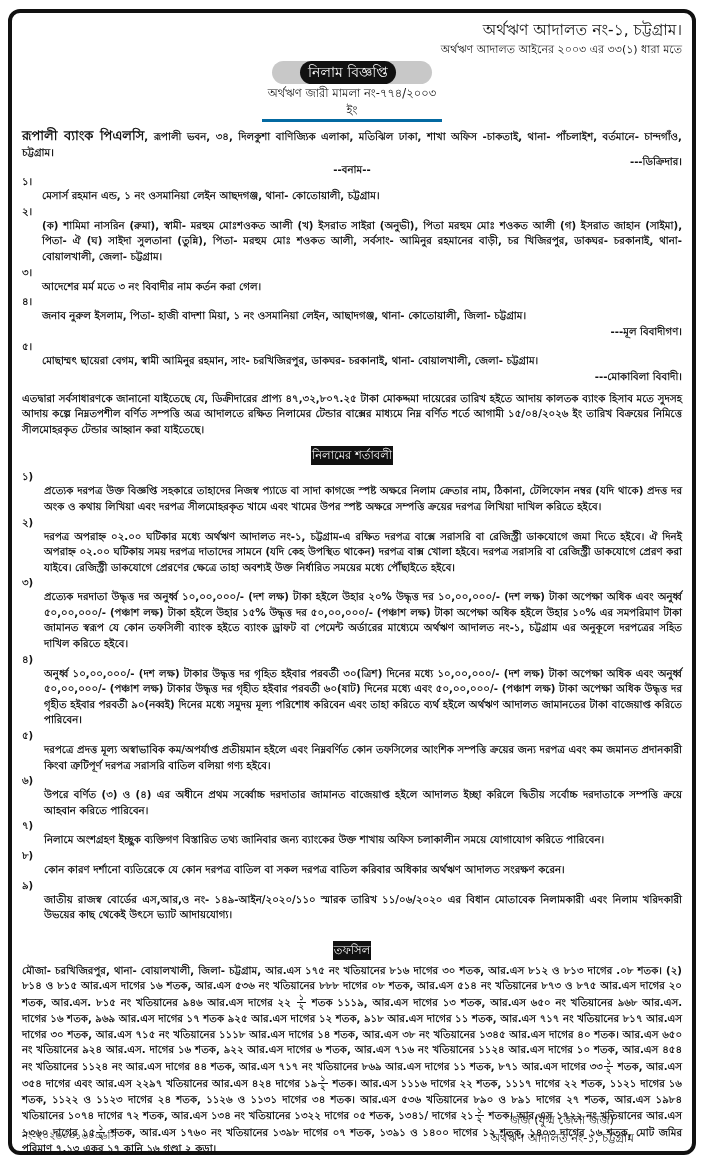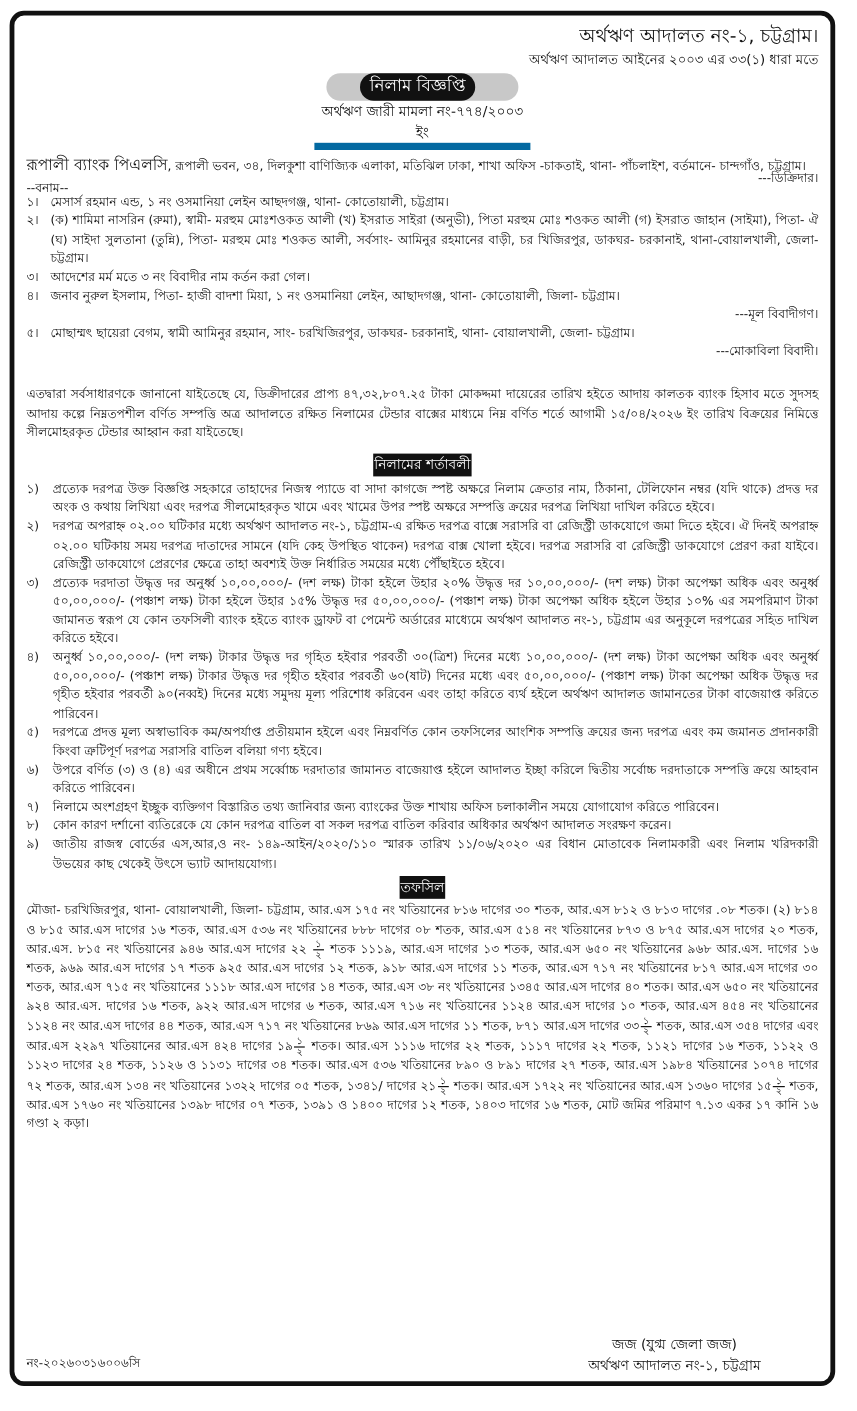--- a/index.html
+++ b/index.html
@@ -7,56 +7,56 @@
   .frame {
     position: absolute; left: 8px; top: 9px; width: 688px; height: 1146px;
     border: 4px solid #111; border-radius: 12px; box-sizing: border-box; background: #fff;
   }
   .inner { position: absolute; left: 10px; right: 10px; top: 6px; }
   .c { text-align: right; }
   .h1 { font-size: 15.5px; line-height: 21px; margin-top: 1px; }
   .h2 { font-size: 11px; line-height: 17px; }
   .pill-wrap { position: relative; width: 160px; height: 23px; margin: 3px auto 0; background: #c8c8c8; border-radius: 12px; }
   .pill { position: absolute; left: 28px; right: 36px; top: 0; height: 23px; background: #111; color: #fff; border-radius: 12px; font-size: 14px; line-height: 23px; text-align: center; }
-  .case { font-size: 11.5px; line-height: 17px; margin: 1px auto 0; width: 180px; text-align: center; border-bottom: 6px solid #0369a1; }
-  .txt { font-size: 10.2px; line-height: 15.6px; text-align: justify; }
+  .case { font-size: 11.5px; line-height: 17px; margin: 1px auto 0; width: 180px; text-align: center; border-bottom: 3px solid #0369a1; }
+  .txt { font-size: 10.2px; line-height: 15.6px; text-align: justify; font-weight: bold; }
   .bank-name { font-size: 13px; }
   .right { text-align: right; }
   .row { display: flex; }
   .num { flex: 0 0 20px; }
-  .body { flex: 1; text-align: justify; }
+  .body { flex: 1; text-align: justify; margin-top: 14px; }
   .banner { display: inline-block; background: #111; color: #fff; padding: 0 1px; font-size: 11.5px; line-height: 19px; }
   .banner-line { text-align: center; margin: 7px 0 4px; }
   .cond .num { flex: 0 0 22px; }
   .sign { position: absolute; right: 30px; width: 200px; text-align: center; font-size: 11.5px; line-height: 18px; }
   .sig-name { font-size: 13px; }
   .ref { position: absolute; left: 10px; bottom: 6px; font-size: 10px; }
   .frac { display: inline-block; vertical-align: middle; text-align: center; font-size: 8px; line-height: 8px; margin: 0 1px; }
   .frac span { display: block; }
   .frac .n { border-bottom: 1px solid #111; padding: 0 2px; }
-  .mt2 { margin-top: 20px; }
+  .mt2 { margin-top: 6px; }
 </style>
 </head>
 <body>
 
 <div class="frame">
   <div class="inner">
 
     <div class="c h1">অর্থঋণ আদালত নং-১, চট্টগ্রাম।</div>
     <div class="c h2">অর্থঋণ আদালত আইনের ২০০৩ এর ৩৩(১) ধারা মতে</div>
     <div class="pill-wrap">
       <div class="pill">নিলাম বিজ্ঞপ্তি</div>
     </div>
     <div class="case">অর্থঋণ জারী মামলা নং-৭৭৪/২০০৩ ইং</div>
 
     <div class="txt mt2" style="margin-top:6px">
       <span class="bank-name">রূপালী ব্যাংক পিএলসি</span><span>, রূপালী ভবন, ৩৪, দিলকুশা বাণিজ্যিক এলাকা, মতিঝিল ঢাকা, শাখা অফিস -চাকতাই, থানা- পাঁচলাইশ, বর্তমানে- চান্দগাঁও, চট্টগ্রাম।</span>
     </div>
     <div class="txt" style="position:relative;height:14px">
-      <span style="position:absolute;left:0;right:0;text-align:left;top:2px">--বনাম--</span>
+      <span style="position:absolute;left:0;right:0;text-align:center;top:2px">--বনাম--</span>
       <span style="position:absolute;right:0;top:-6px">---ডিক্রিদার।</span>
     </div>
 
     <div class="txt">
       <div class="row">
           <span class="num">১।</span>
           <span class="body">মেসার্স রহমান এন্ড, ১ নং ওসমানিয়া লেইন আছদগঞ্জ, থানা- কোতোয়ালী, চট্টগ্রাম।</span>
         </div>
       <div class="row">
           <span class="num">২।</span>
@@ -116,21 +116,21 @@
       <div class="row">
           <span class="num">৮)</span>
           <span class="body">কোন কারণ দর্শানো ব্যতিরেকে যে কোন দরপত্র বাতিল বা সকল দরপত্র বাতিল করিবার অধিকার অর্থঋণ আদালত সংরক্ষণ করেন।</span>
         </div>
       <div class="row">
           <span class="num">৯)</span>
           <span class="body">জাতীয় রাজস্ব বোর্ডের এস,আর,ও নং- ১৪৯-আইন/২০২০/১১০ স্মারক তারিখ ১১/০৬/২০২০ এর বিধান মোতাবেক নিলামকারী এবং নিলাম খরিদকারী উভয়ের কাছ থেকেই উৎসে ভ্যাট আদায়যোগ্য।</span>
         </div>
     </div>
 
-    <div class="banner-line" style="margin:0 0 3px">
+    <div class="banner-line" style="margin:16px 0 3px">
       <span class="banner">তফসিল</span>
     </div>
 
     <div class="txt">
       <span>মৌজা- চরখিজিরপুর, থানা- বোয়ালখালী, জিলা- চট্টগ্রাম, আর.এস ১৭৫ নং খতিয়ানের ৮১৬ দাগের ৩০ শতক, আর.এস ৮১২ ও ৮১৩ দাগের .০৮ শতক। (২) ৮১৪ ও ৮১৫ আর.এস দাগের ১৬ শতক, আর.এস ৫৩৬ নং খতিয়ানের ৮৮৮ দাগের ০৮ শতক, আর.এস ৫১৪ নং খতিয়ানের ৮৭৩ ও ৮৭৫ আর.এস দাগের ২০ শতক, আর.এস. ৮১৫ নং খতিয়ানের ৯৪৬ আর.এস দাগের ২২</span>
       <span class="frac"><span class="n">১</span><span>২</span></span>
       <span>শতক ১১১৯, আর.এস দাগের ১৩ শতক, আর.এস ৬৫০ নং খতিয়ানের ৯৬৮ আর.এস. দাগের ১৬ শতক, ৯৬৯ আর.এস দাগের ১৭ শতক ৯২৫ আর.এস দাগের ১২ শতক, ৯১৮ আর.এস দাগের ১১ শতক, আর.এস ৭১৭ নং খতিয়ানের ৮১৭ আর.এস দাগের ৩০ শতক, আর.এস ৭১৫ নং খতিয়ানের ১১১৮ আর.এস দাগের ১৪ শতক, আর.এস ৩৮ নং খতিয়ানের ১৩৪৫ আর.এস দাগের ৪০ শতক। আর.এস ৬৫০ নং খতিয়ানের ৯২৪ আর.এস. দাগের ১৬ শতক, ৯২২ আর.এস দাগের ৬ শতক, আর.এস ৭১৬ নং খতিয়ানের ১১২৪ আর.এস দাগের ১০ শতক, আর.এস ৪৫৪ নং খতিয়ানের ১১২৪ নং আর.এস দাগের ৪৪ শতক, আর.এস ৭১৭ নং খতিয়ানের ৮৬৯ আর.এস দাগের ১১ শতক, ৮৭১ আর.এস দাগের ৩৩</span><span class="frac"><span class="n">১</span><span>২</span></span>
       <span>শতক, আর.এস ৩৫৪ দাগের এবং আর.এস ২২৯৭ খতিয়ানের আর.এস ৪২৪ দাগের ১৯</span><span class="frac"><span class="n">১</span><span>২</span></span>
       <span>শতক। আর.এস ১১১৬ দাগের ২২ শতক, ১১১৭ দাগের ২২ শতক, ১১২১ দাগের ১৬ শতক, ১১২২ ও ১১২৩ দাগের ২৪ শতক, ১১২৬ ও ১১৩১ দাগের ৩৪ শতক। আর.এস ৫৩৬ খতিয়ানের ৮৯০ ও ৮৯১ দাগের ২৭ শতক, আর.এস ১৯৮৪ খতিয়ানের ১০৭৪ দাগের ৭২ শতক, আর.এস ১৩৪ নং খতিয়ানের ১৩২২ দাগের ০৫ শতক, ১৩৪১/ দাগের ২১</span><span class="frac"><span class="n">১</span><span>২</span></span>
       <span>শতক। আর.এস ১৭২২ নং খতিয়ানের আর.এস ১৩৬০ দাগের ১৫</span><span class="frac"><span class="n">১</span><span>২</span></span>

